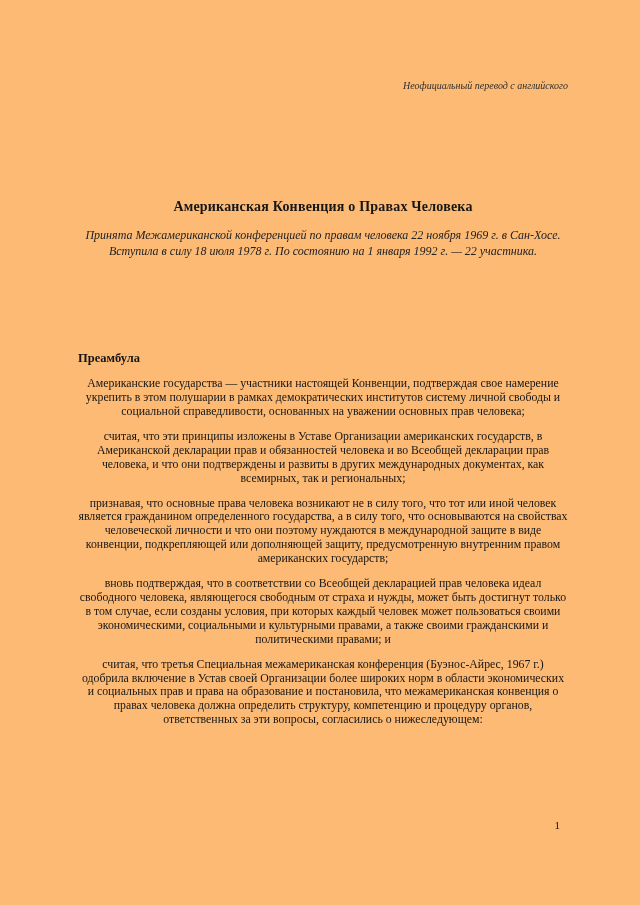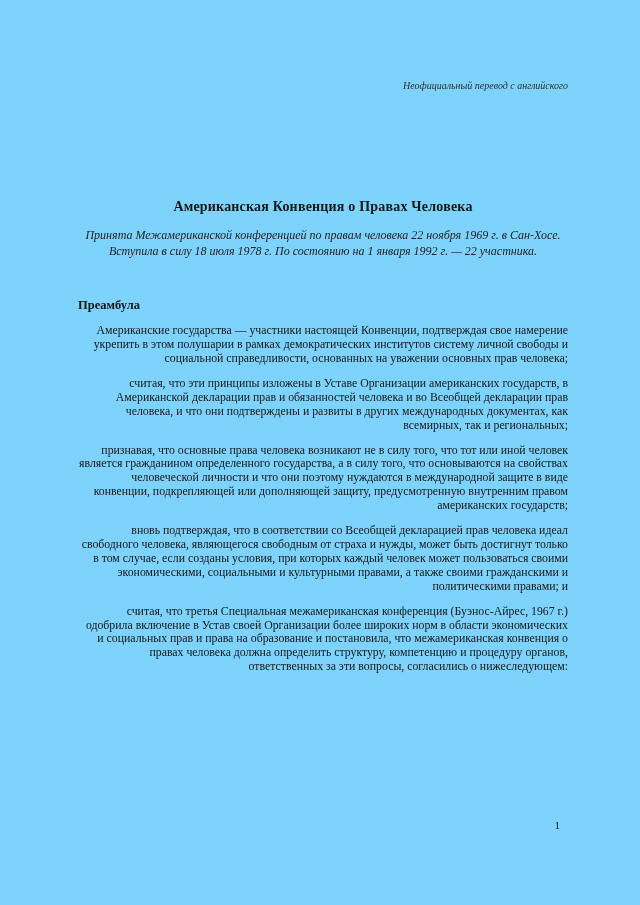--- a/index.html
+++ b/index.html
@@ -4,21 +4,21 @@
 <style>
   html, body {
     margin: 0;
     padding: 0;
     background: #ffffff;
   }
   .page {
     position: relative;
     width: 640px;
     height: 905px;
-    background: #7dd3fc;
+    background: #fdba74;
     font-family: "Liberation Serif", "DejaVu Serif", serif;
     color: #161616;
     box-sizing: border-box;
     overflow: hidden;
   }
   .content {
     position: absolute;
     left: 78px;
     right: 72px;
     top: 0;
@@ -40,29 +40,29 @@
   .subtitle {
     margin-top: 13px;
     text-align: center;
     font-style: italic;
     font-size: 12px;
     line-height: 1.3;
     padding: 0 6px;
     color: #222222;
   }
   .section-heading {
-    margin-top: 39px;
+    margin-top: 92px;
     font-weight: bold;
     font-size: 12.5px;
   }
   .para {
     margin-top: 11px;
     font-size: 11.8px;
     line-height: 1.18;
-    text-align: right;
+    text-align: center;
   }
   .page-number {
     position: absolute;
     right: 80px;
     bottom: 74px;
     font-size: 11px;
     color: #161616;
   }
 </style>
 </head>

